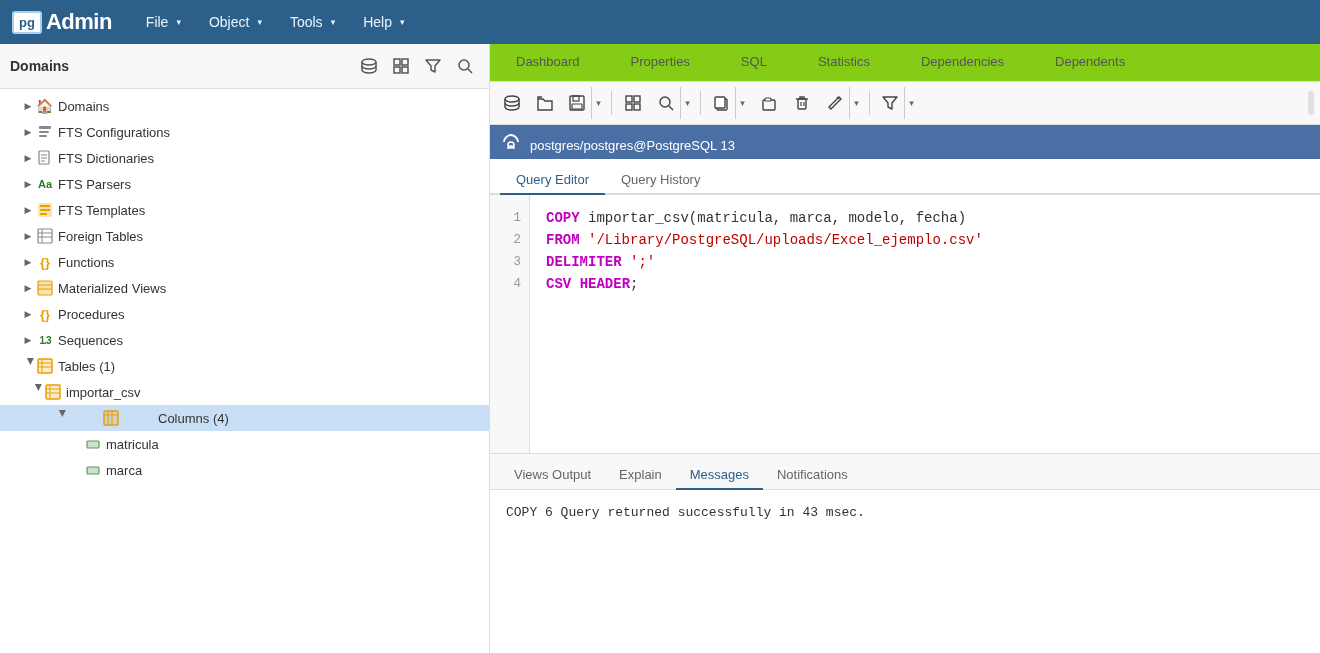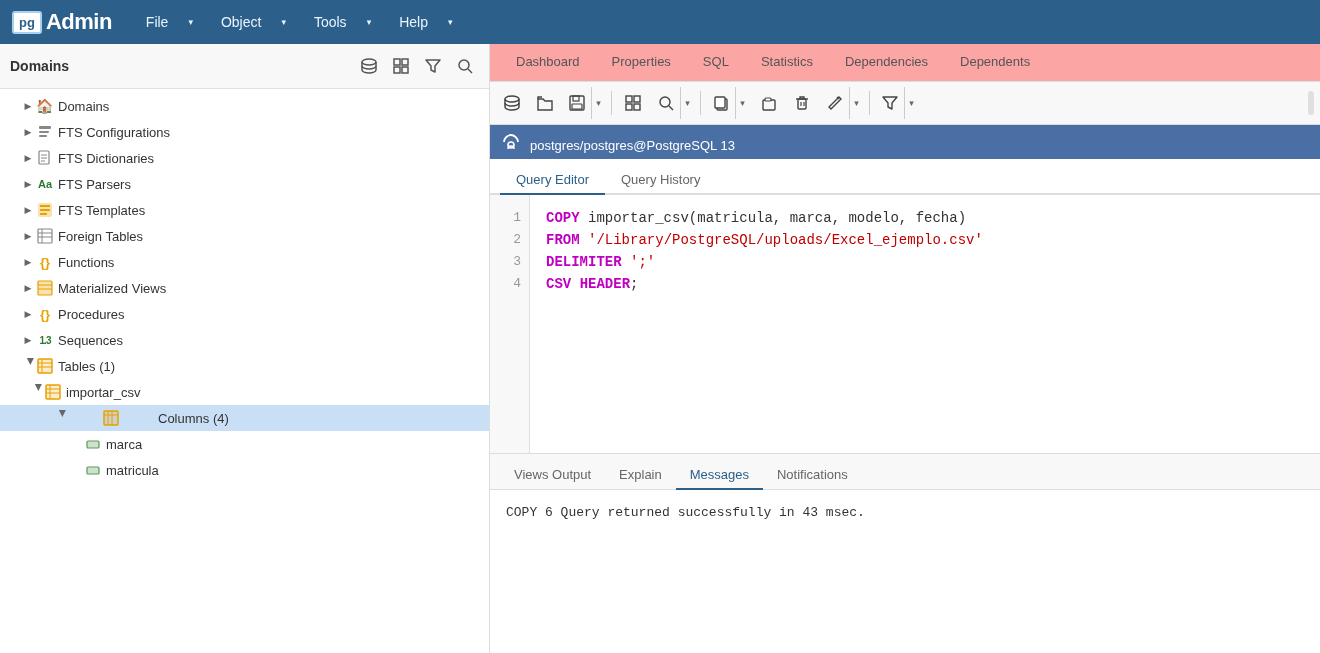--- a/index.html
+++ b/index.html
@@ -37,21 +37,21 @@
     }
     .logo-text strong { font-weight: 700; }
     .nav-menu-item {
       color: #e8f4ff;
       font-size: 14px;
       padding: 4px 10px;
       cursor: pointer;
       border-radius: 3px;
       display: flex;
       align-items: center;
-      gap: 20px;
+      gap: 8px;
     }
 
     
     .main-layout {
       display: flex;
       height: calc(653px - 44px);
     }
 
     
     .sidebar {
@@ -144,23 +144,24 @@
       flex-direction: column;
       background: #fff;
       overflow: hidden;
     }
 
     
     .top-tabs {
       display: flex;
       align-items: center;
       border-bottom: 1px solid #ddd;
-      background: #fca5a5;
+      background: #84cc16;
       padding: 0 10px;
       height: 38px;
+      gap: 19px;
     }
     .top-tab {
       padding: 8px 16px;
       font-size: 13px;
       cursor: pointer;
       color: #555;
       border-bottom: 2px solid transparent;
     }
 
     
@@ -544,32 +545,32 @@
       </div>
 
       <div class="tree-item indent-4">
         <span class="tree-arrow" style="visibility:hidden">▶</span>
         <span class="tree-icon">
           <svg width="14" height="14" viewBox="0 0 14 14">
               <rect x="1" y="4" width="12" height="7" rx="1" fill="#5a9a5a" opacity="0.3"></rect>
               <rect x="1" y="4" width="12" height="7" rx="1" stroke="#5a9a5a" stroke-width="1.2" fill="none"></rect>
             </svg>
         </span>
-        <span class="tree-label">marca</span>
+        <span class="tree-label">matricula</span>
       </div>
 
       <div class="tree-item indent-4">
         <span class="tree-arrow" style="visibility:hidden">▶</span>
         <span class="tree-icon">
           <svg width="14" height="14" viewBox="0 0 14 14">
               <rect x="1" y="4" width="12" height="7" rx="1" fill="#5a9a5a" opacity="0.3"></rect>
               <rect x="1" y="4" width="12" height="7" rx="1" stroke="#5a9a5a" stroke-width="1.2" fill="none"></rect>
             </svg>
         </span>
-        <span class="tree-label">matricula</span>
+        <span class="tree-label">marca</span>
       </div>
     </div>
   </div>
 
   <div class="right-panel">
 
     <div class="top-tabs">
       <div class="top-tab">Dashboard</div>
       <div class="top-tab">Properties</div>
       <div class="top-tab">SQL</div>

